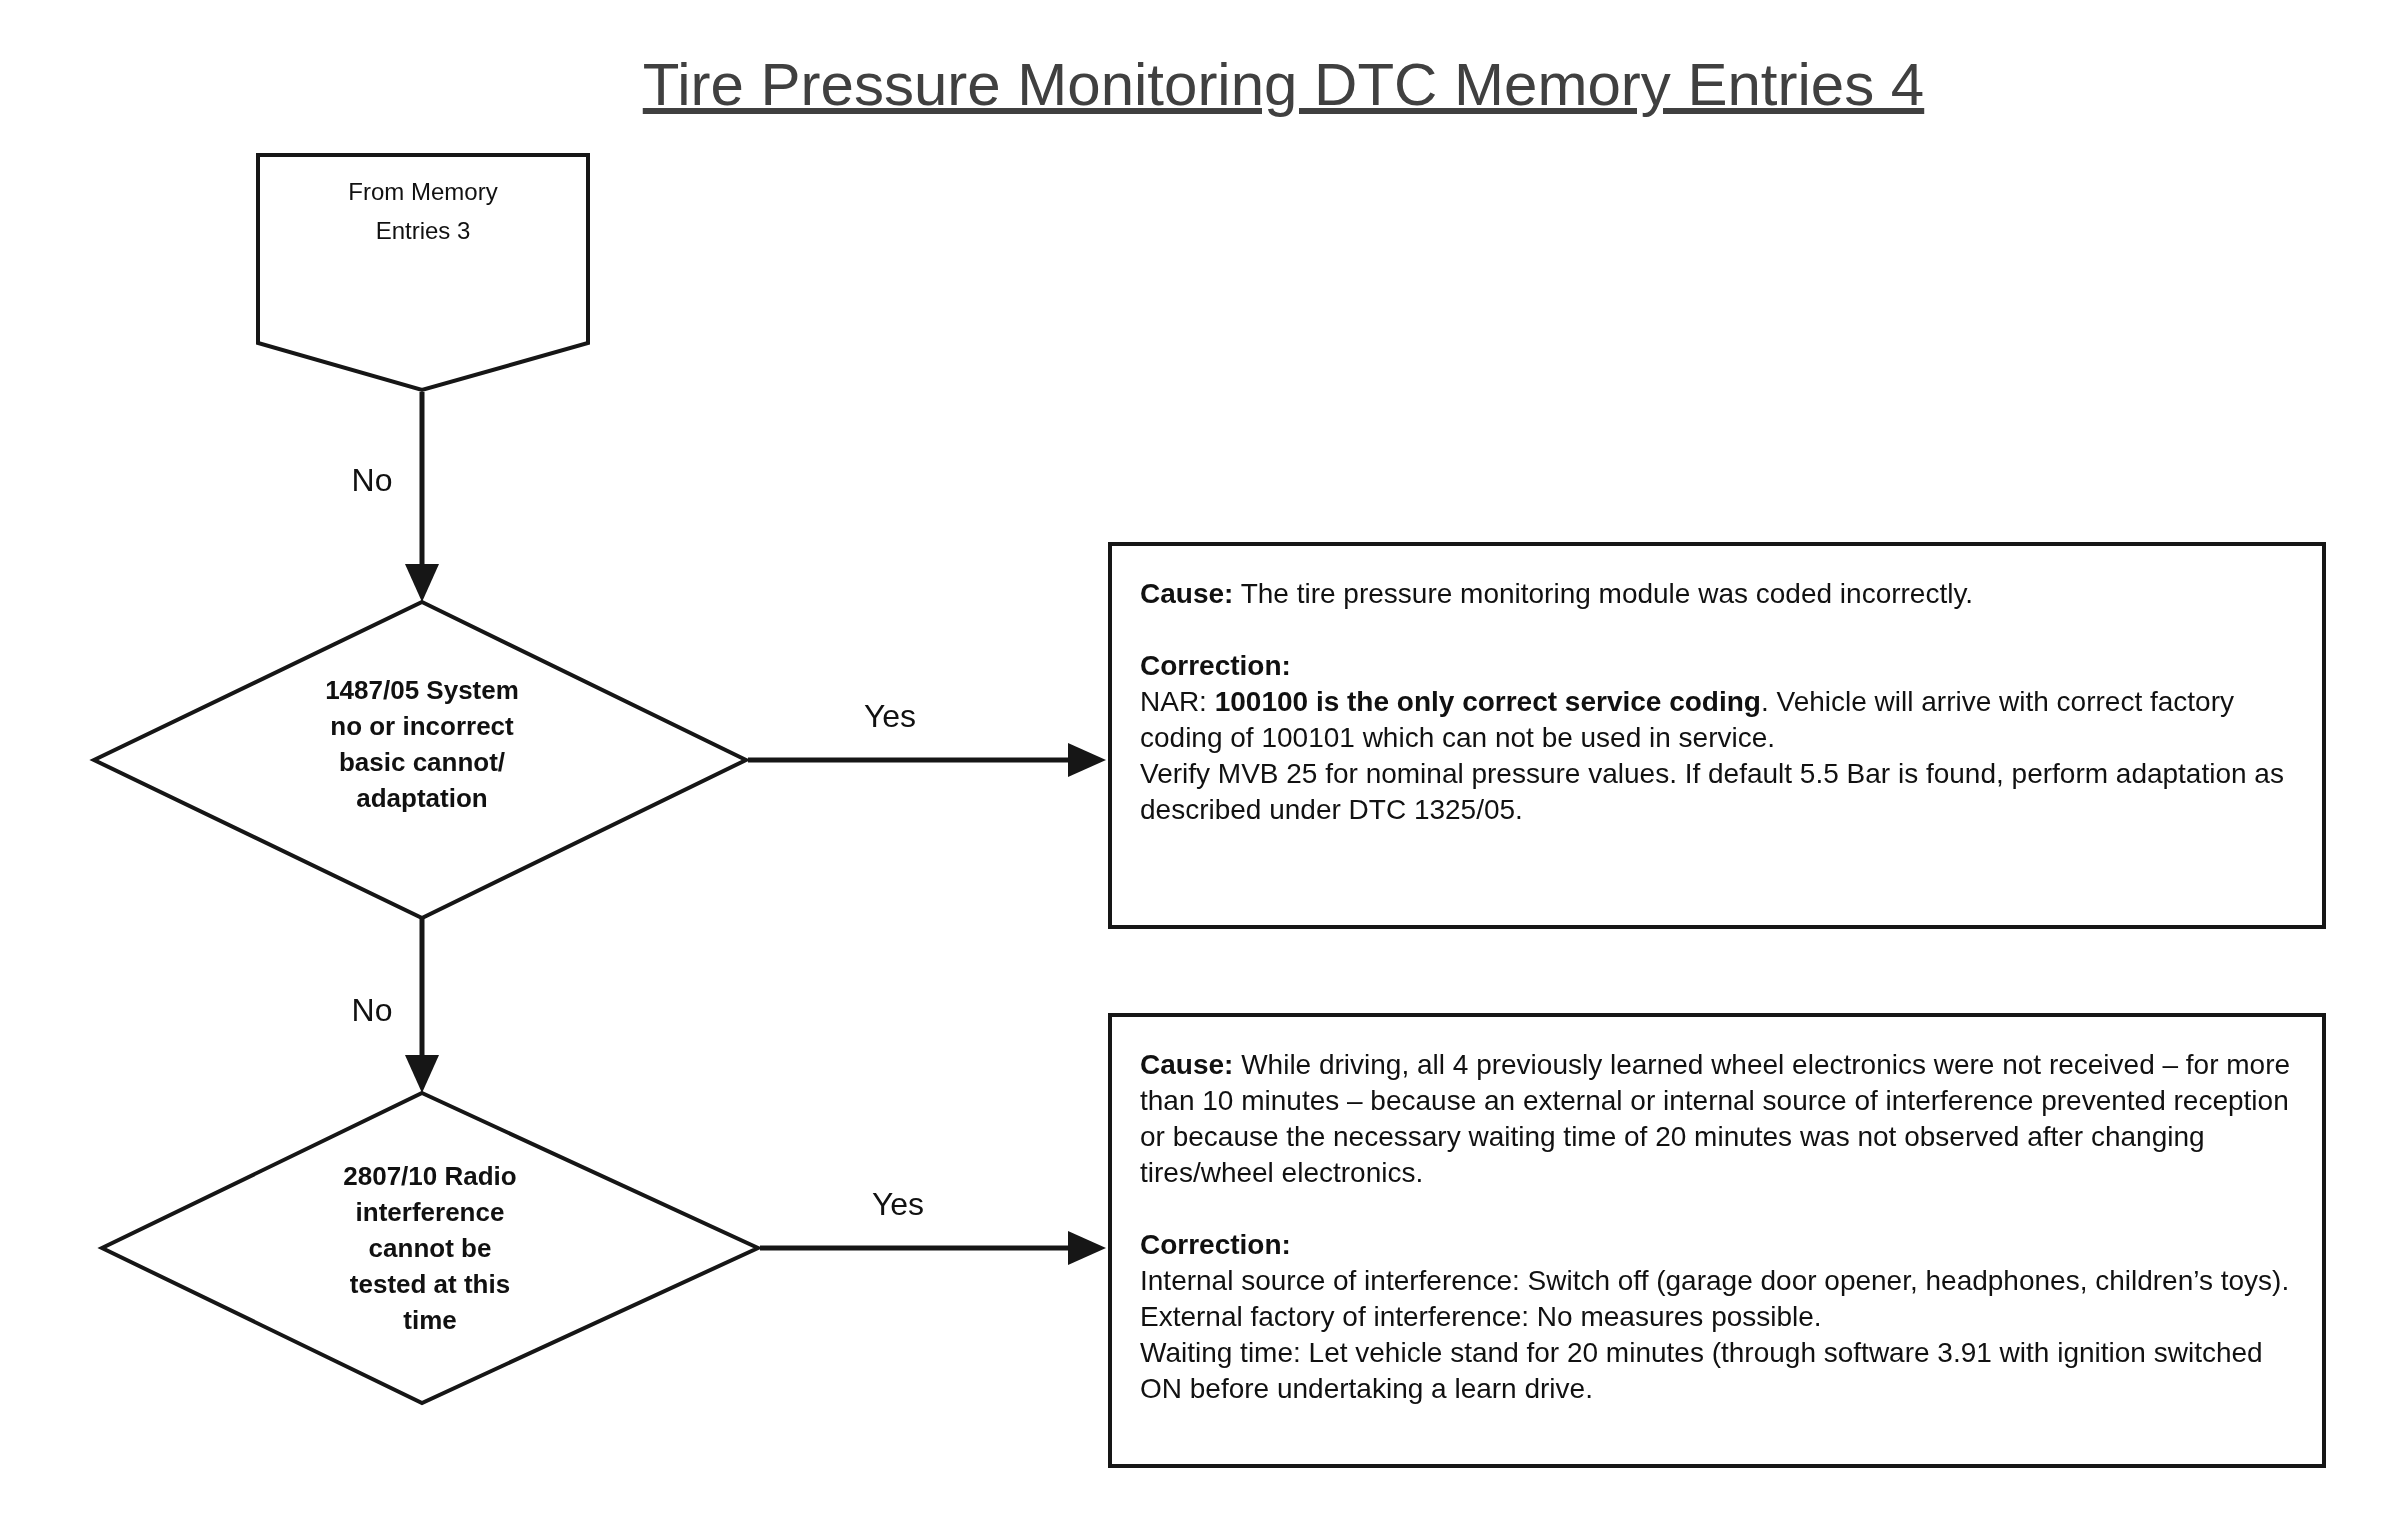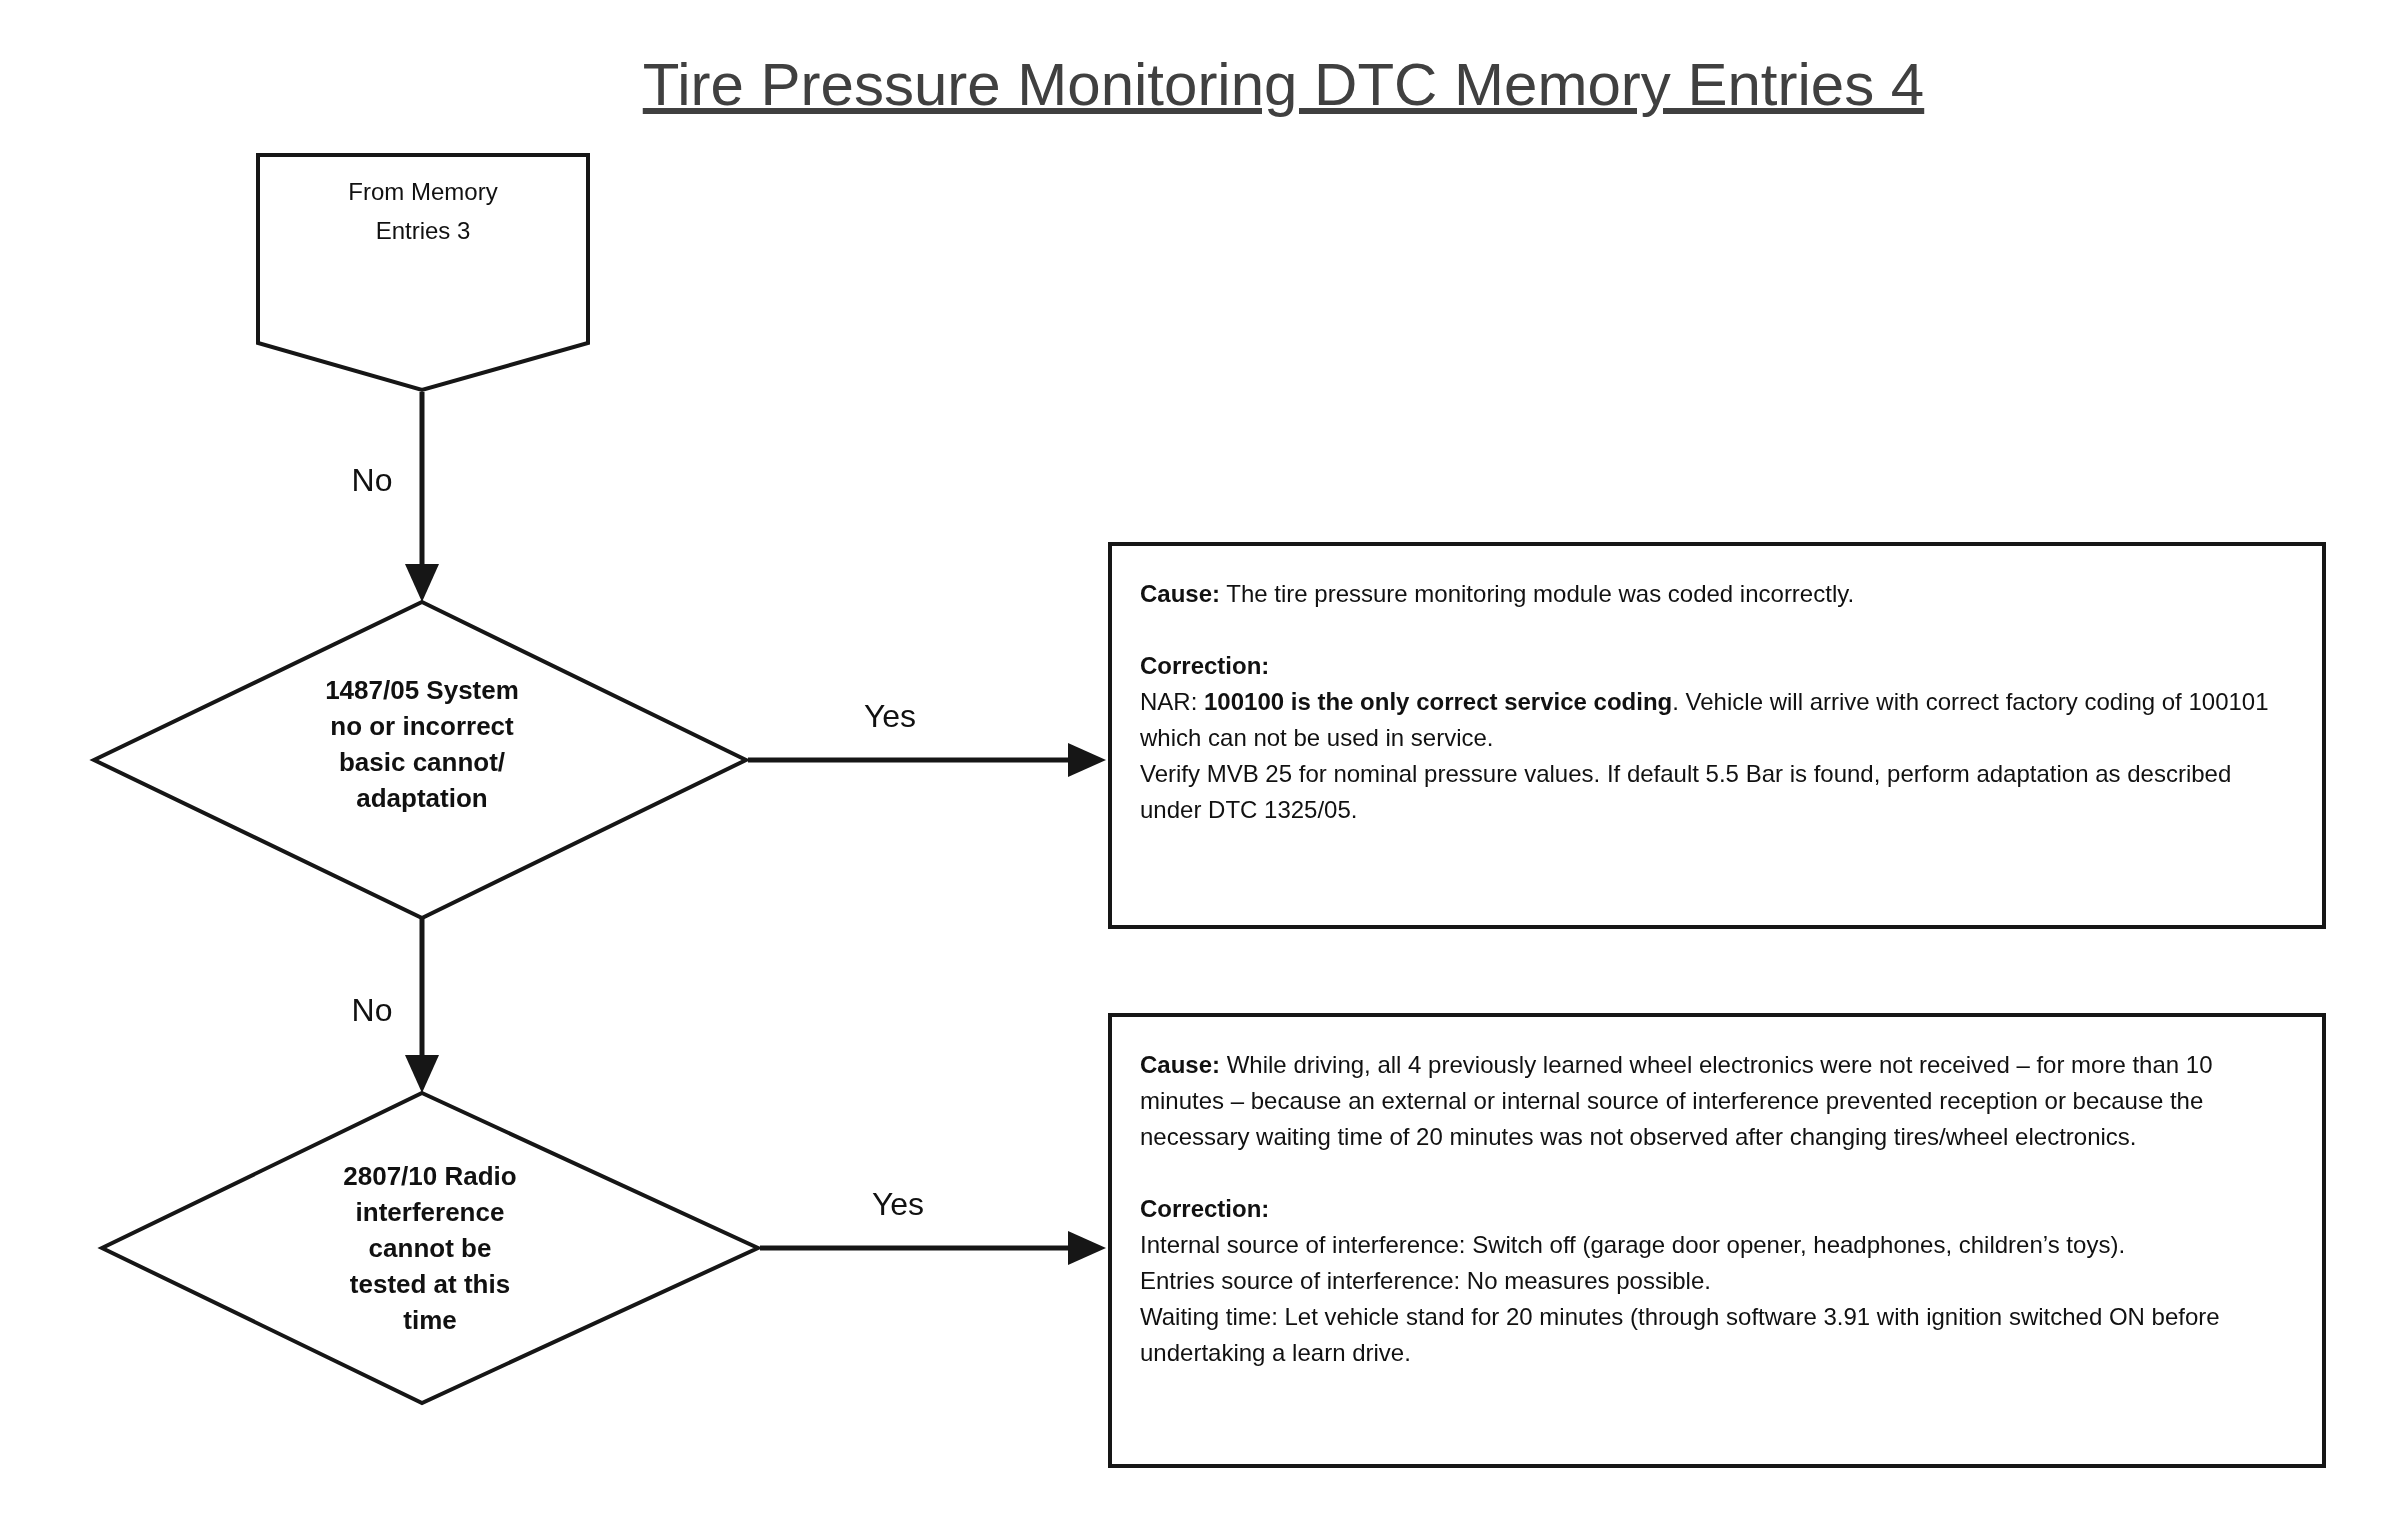--- a/index.html
+++ b/index.html
@@ -56,21 +56,21 @@
   .d2 { left:150px; top:1158px; width:560px; }
 
   .info-box {
     position:absolute;
     left:1108px;
     width:1218px;
     border:4px solid #161616;
     background:#ffffff;
     box-sizing:border-box;
     padding:30px 28px;
-    font-size:24px;
+    font-size:28px;
     line-height:36px;
   }
   .box1 { top:542px;  height:387px; }
   .box2 { top:1013px; height:455px; }
 
   .b    { font-weight:bold; }
   .para { margin:0 0 36px 0; }
   .line { margin:0; }
 </style>
 </head>
@@ -138,17 +138,17 @@
     <p class="para"><span class="b">Cause:</span><span> The tire pressure monitoring module was coded incorrectly.</span></p>
     <p class="line b">Correction:</p>
     <p class="line"><span>NAR: </span><span class="b">100100 is the only correct service coding</span><span>. Vehicle will arrive with correct factory coding of 100101 which can not be used in service.</span></p>
     <p class="line">Verify MVB 25 for nominal pressure values. If default 5.5 Bar is found, perform adaptation as described under DTC 1325/05.</p>
   </div>
 
   <div class="info-box box2">
     <p class="para"><span class="b">Cause:</span><span> While driving, all 4 previously learned wheel electronics were not received – for more than 10 minutes – because an external or internal source of interference prevented reception or because the necessary waiting time of 20 minutes was not observed after changing tires/wheel electronics.</span></p>
     <p class="line b">Correction:</p>
     <p class="line">Internal source of interference: Switch off (garage door opener, headphones, children’s toys).</p>
-    <p class="line">Entries source of interference: No measures possible.</p>
+    <p class="line">External factory of interference: No measures possible.</p>
     <p class="line">Waiting time: Let vehicle stand for 20 minutes (through software 3.91 with ignition switched ON before undertaking a learn drive.</p>
   </div>
 
 </div>
 
 </body></html>

